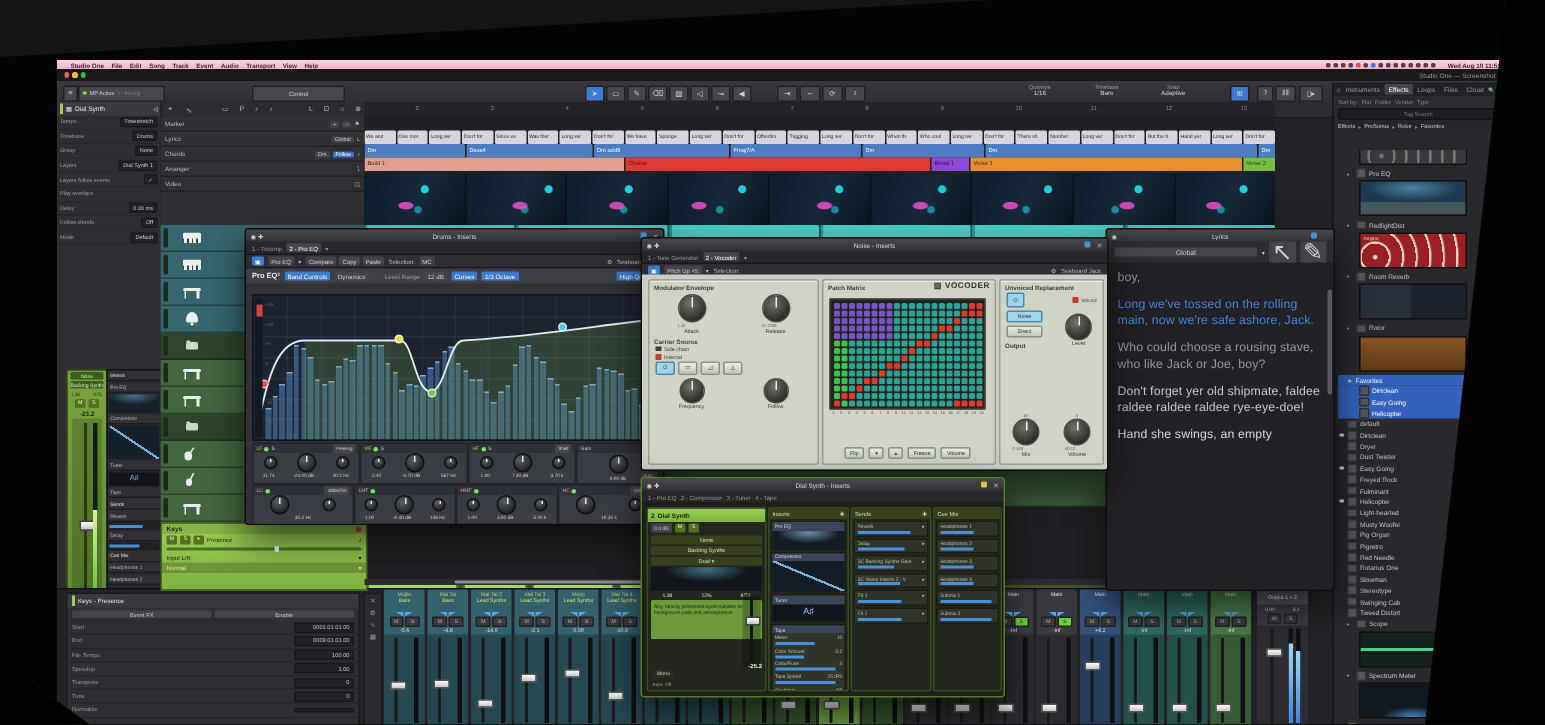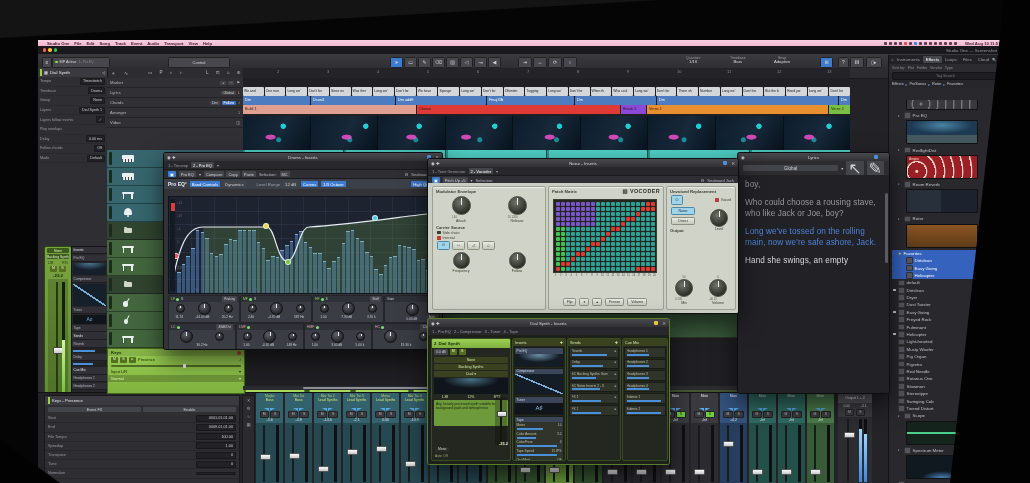--- a/index.html
+++ b/index.html
@@ -1892,22 +1892,23 @@
         <span class="wpin"></span>
       </div>
       <div style="height:14px;display:flex;align-items:center;gap:3px;padding:0 5px;background:#2c2c31">
         <span class="graybox" style="flex:1;text-align:center;font-size:4.6px">Global</span>
           <span style="font-size:4px">▾</span>
         <span class="graybox">↖</span>
         <span class="graybox">✎</span>
       </div>
       <div id="lyr-body" style="top:22px">
           <div class="lpar" style="color: rgb(151, 151, 157);">boy,</div>
+          <div class="lpar" style="color: rgb(77, 130, 216);">Long we've tossed on the rolling main, now we're safe ashore, Jack.</div>
           <div class="lpar" style="color: rgb(151, 151, 157);">Who could choose a rousing stave, who like Jack or Joe, boy?</div>
-          <div class="lpar" style="color: rgb(77, 130, 216);">Long we've tossed on the rolling main, now we're safe ashore, Jack.</div>
+          <div class="lpar" style="color: rgb(198, 198, 203);">Don't forget yer old shipmate, faldee raldee raldee raldee rye-eye-doe!</div>
           <div class="lpar" style="color: rgb(216, 216, 221);">Hand she swings, an empty</div>
         </div>
       <div style="position:absolute;right:1px;top:40px;width:2.6px;height:70px;background:#5a5a62;border-radius:2px"></div>
     </div>
 
     <div class="win" id="win-ed" style="left:389px;top:278px;width:241px;height:145px;z-index:40;border-color:#5a7d2a">
       <div class="wtb">
         <span style="margin-left:3px">◉ ✚</span>
         <span class="tt">Dial Synth - Inserts</span>
         <span class="wpin" style="background:#e8c43a"></span>

